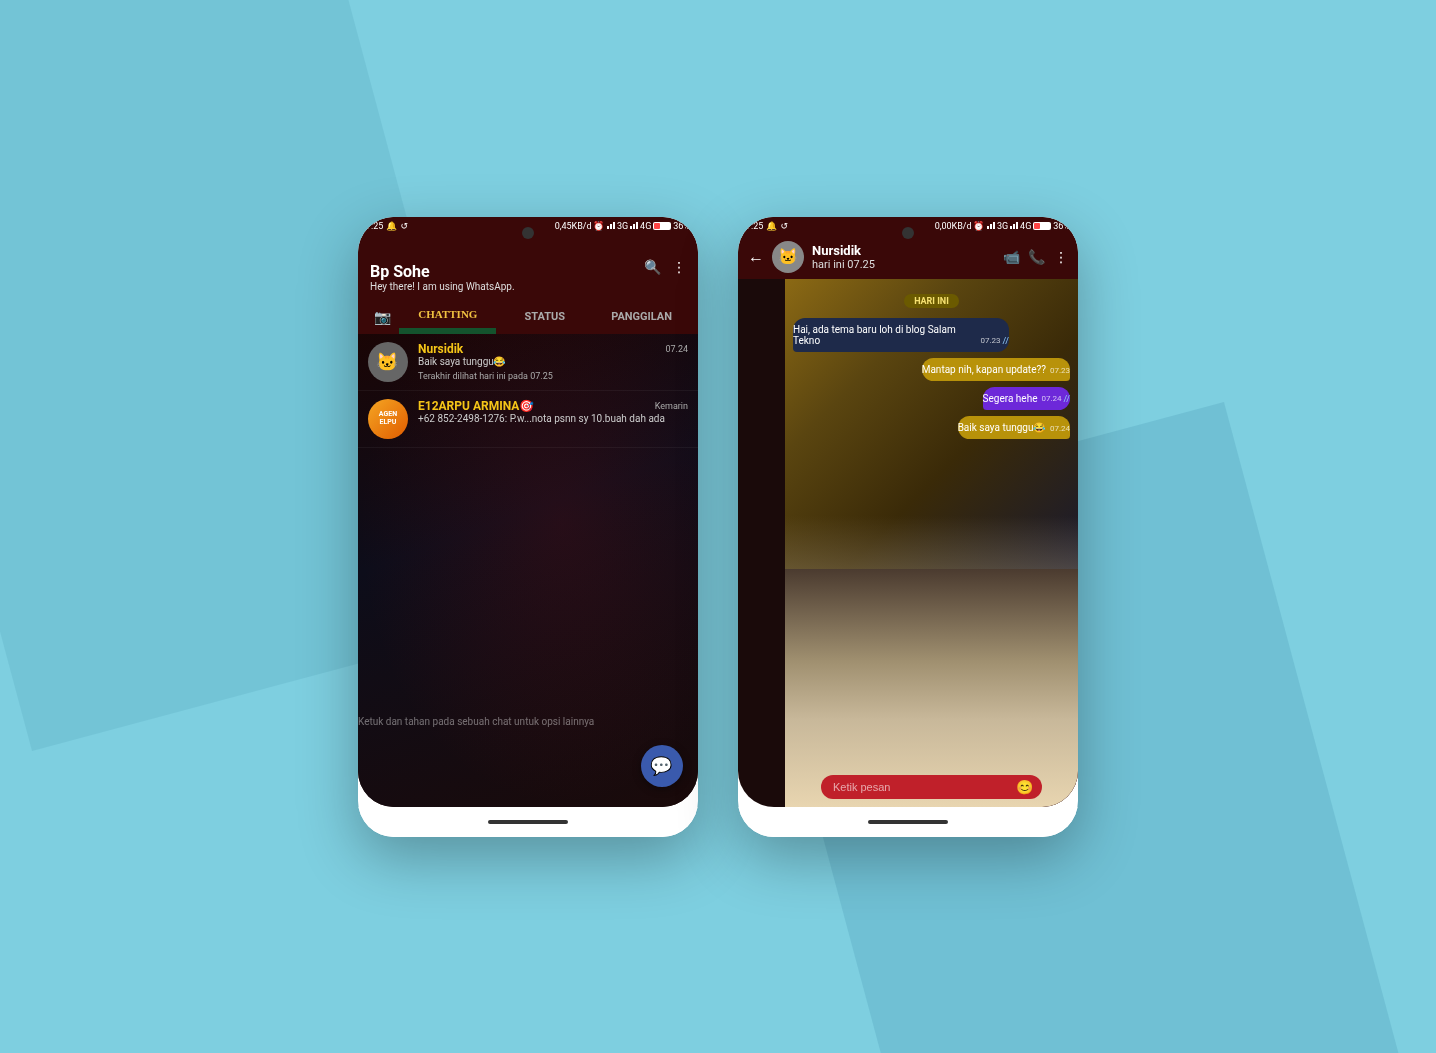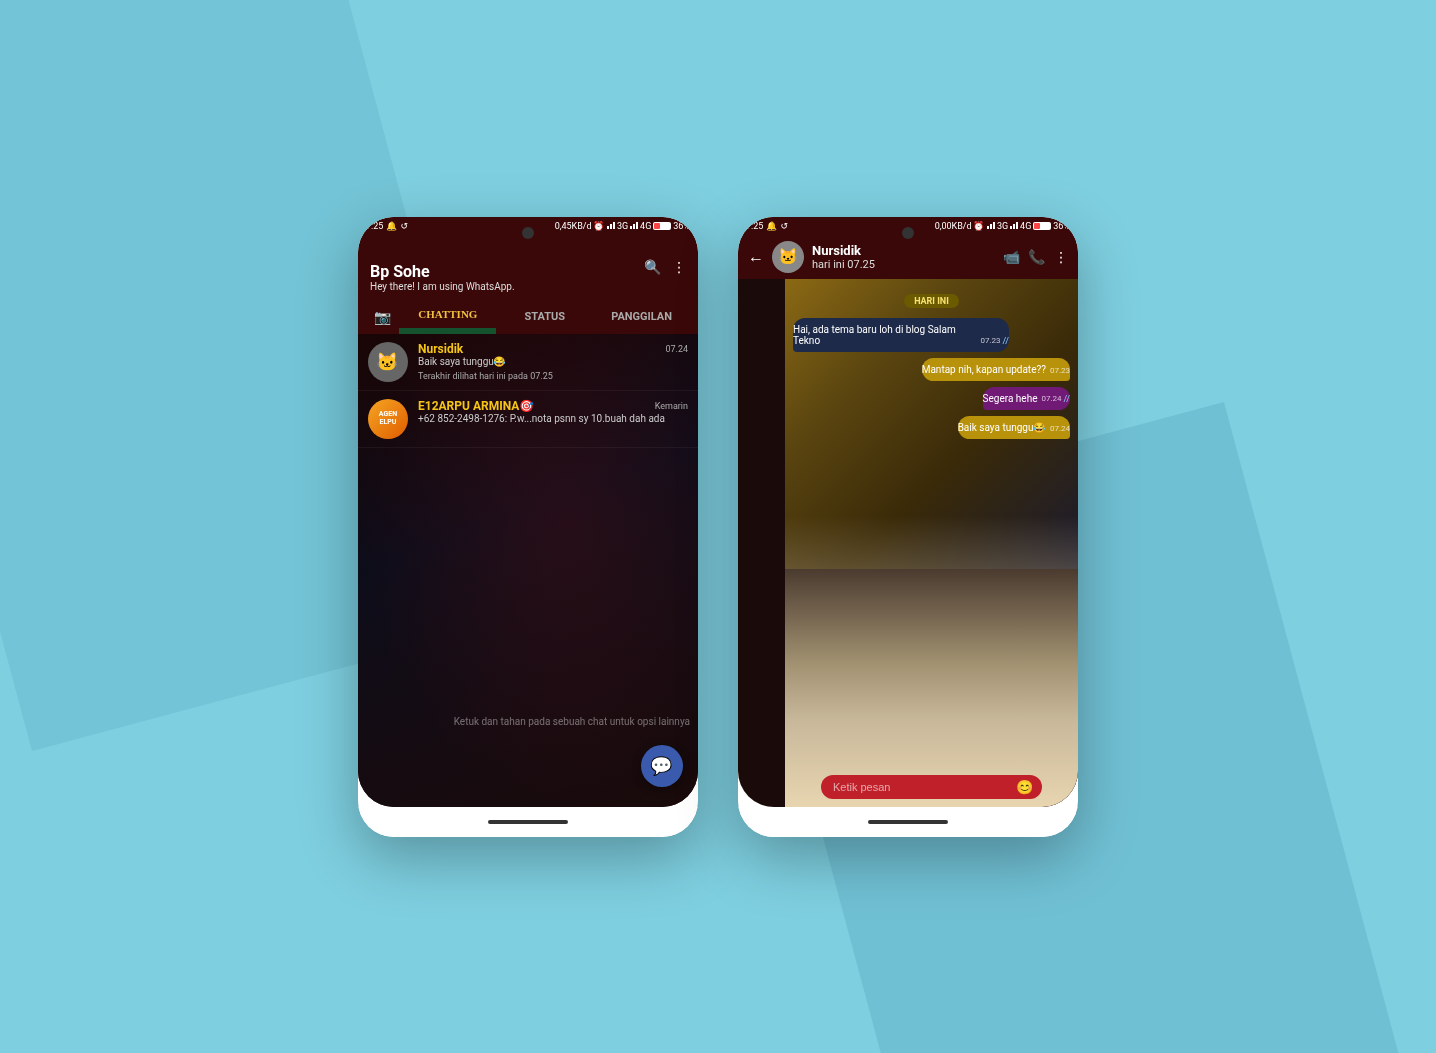--- a/index.html
+++ b/index.html
@@ -211,21 +211,21 @@
     }
     .chat-name { color: #f5c518; font-size: 12px; font-weight: bold; }
     .chat-time { color: #aaa; font-size: 9px; }
     .chat-last-msg { color: #ccc; font-size: 10px; white-space: nowrap; overflow: hidden; text-overflow: ellipsis; }
     .chat-last-seen { color: #aaa; font-size: 9px; margin-top: 4px; }
 
     .chat-hint {
       position: absolute;
       bottom: 80px;
       left: 0; right: 8px;
-      text-align: right;
+      text-align: left;
       color: rgba(255,255,255,0.4);
       font-size: 10px;
       z-index: 2;
     }
 
     .fab-button {
       position: absolute;
       bottom: 20px;
       right: 15px;
       width: 42px;
@@ -600,21 +600,21 @@
             </span>
           </div>
 
           <div class="msg-bubble outgoing">
             <span class="msg-text">Mantap nih, kapan update??</span>
             <span class="msg-meta">
               <span>07.23</span>
             </span>
           </div>
 
-          <div class="msg-bubble incoming" style="align-self:flex-end; background:#701a75;">
+          <div class="msg-bubble incoming" style="align-self:flex-end; background:#6d28d9;">
             <span class="msg-text">Segera hehe</span>
             <span class="msg-meta">
               <span>07.24</span>
               <span class="read-ticks">//</span>
             </span>
           </div>
 
           <div class="msg-bubble outgoing">
             <span class="msg-text">Baik saya tunggu😂</span>
             <span class="msg-meta">

